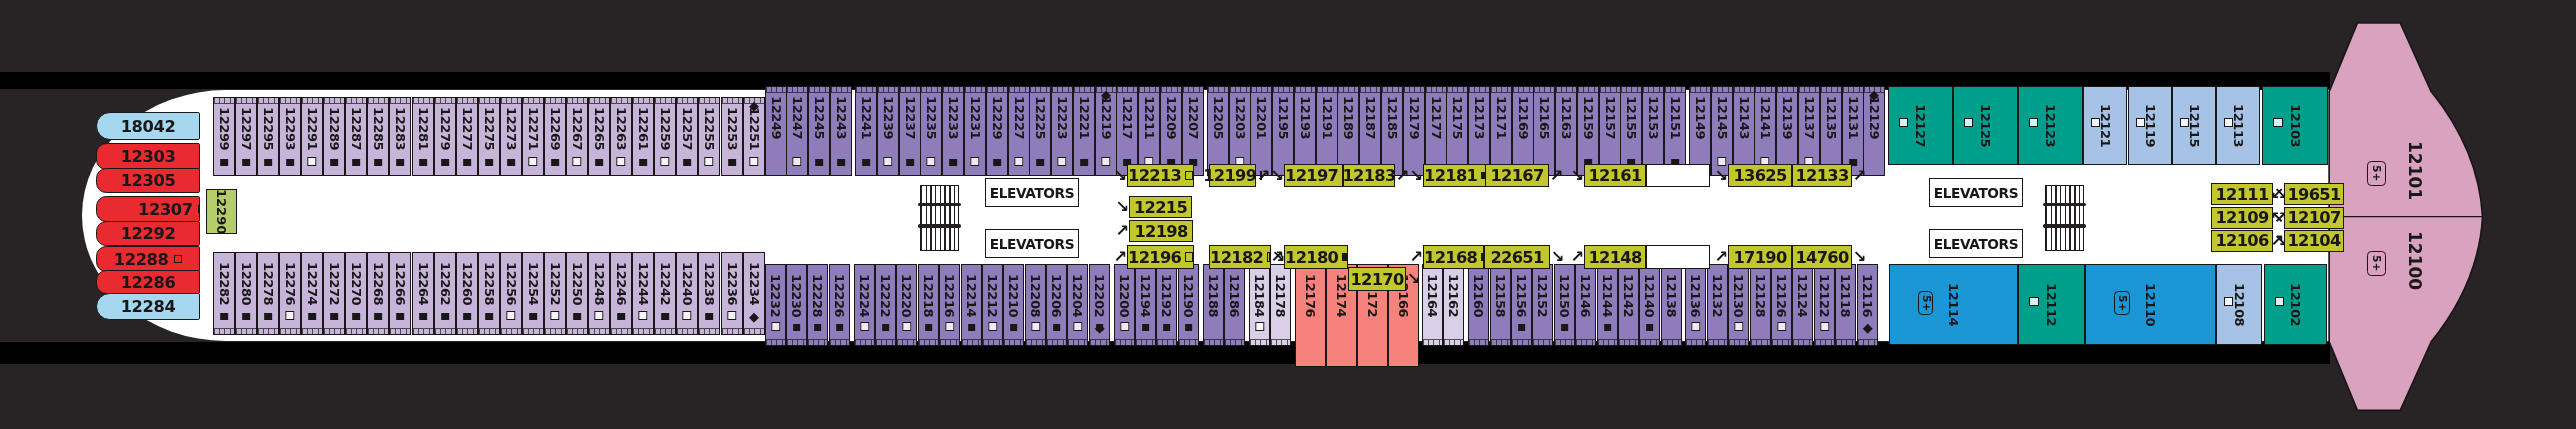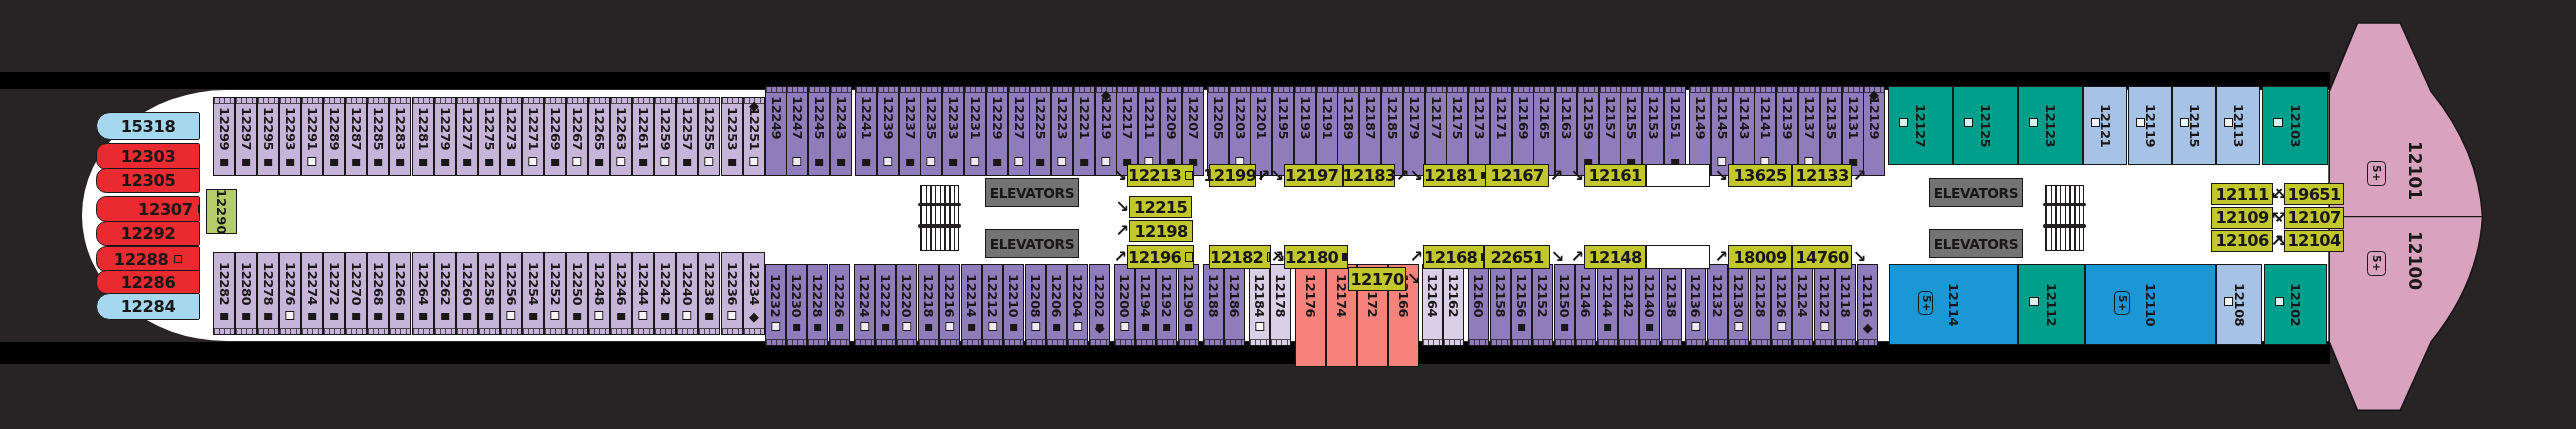--- a/index.html
+++ b/index.html
@@ -34,21 +34,21 @@
   .inner{position:absolute;box-sizing:border-box;border:1.7px solid #1a1718;background:#c3c72e;
          display:flex;align-items:center;justify-content:center;font-weight:bold;font-size:16.3px;
          letter-spacing:-0.7px;color:#1a1718;white-space:nowrap;}
   .inner.blank{background:#fff;}
   .inner .mki{display:inline-block;width:7.7px;height:7.7px;margin-left:3.4px;}
   .inner .mki.f{background:#1a1718;}
   .inner .mki.o{background:transparent;border:1.7px solid #1a1718;box-sizing:border-box;width:9.4px;height:9.4px;}
   .arw{position:absolute;font-size:16.3px;font-weight:bold;color:#1a1718;line-height:1;top:50%;transform:translateY(-52%);}
   .arw.l{left:-14.6px;} .arw.r{right:-14.6px;}
   
-  .elev{position:absolute;width:92px;height:27px;background:#737373;border:1.4px solid #1a1718;
+  .elev{position:absolute;width:92px;height:27px;background:#ffffff;border:1.4px solid #1a1718;
         display:flex;align-items:center;justify-content:center;font-weight:bold;font-size:13.7px;
         letter-spacing:-0.4px;color:#1a1718;}
   .stairs{position:absolute;width:39px;height:66px;box-sizing:border-box;border:1.7px solid #1a1718;background:
       repeating-linear-gradient(90deg,#241f20 0 1.3px,rgba(0,0,0,0) 1.3px 4.7px);}
   .stairs::before,.stairs::after{content:"";position:absolute;left:-3.4px;right:-3.4px;height:3.4px;
       background:#241f20;border-radius:1.7px;}
   .stairs::before{top:26%;} .stairs::after{top:60%;}
   
   .stern-cab{position:absolute;box-sizing:border-box;border:1.3px solid #1a1718;
        display:flex;align-items:center;justify-content:center;font-weight:bold;font-size:16.3px;
@@ -800,21 +800,21 @@
     <div class="inner" style="left: 1484px; top: 245px; width: 66px; height: 24px;">
       <span>22651</span>
       <span class="arw r">↘</span>
     </div>
     <div class="inner" style="left: 1584px; top: 245px; width: 62px; height: 24px;">
       <span>12148</span>
       <span class="arw l">↗</span>
     </div>
     <div class="inner blank" style="left: 1646px; top: 245px; width: 64px; height: 24px;"></div>
     <div class="inner" style="left: 1728px; top: 245px; width: 64px; height: 24px;">
-      <span>18009</span>
+      <span>17190</span>
       <span class="arw l">↗</span>
     </div>
     <div class="inner" style="left: 1792px; top: 245px; width: 60px; height: 24px;">
       <span>14760</span>
       <span class="arw r">↘</span>
     </div>
     <div class="inner" style="left: 2211px; top: 183px; width: 62px; height: 22px;">
       <span>12111</span>
       <span class="arw r">↘</span>
     </div>
@@ -832,21 +832,21 @@
     </div>
     <div class="inner" style="left: 2284px; top: 207px; width: 60px; height: 21.5px;">
       <span>12107</span>
       <span class="arw l">↖</span>
     </div>
     <div class="inner" style="left: 2284px; top: 230px; width: 60px; height: 21.5px;">
       <span>12104</span>
       <span class="arw l">↗</span>
     </div>
     <div class="stern-cab" style="left: 96px; top: 112px; width: 104px; height: 28px; background: rgb(165, 215, 239); border-radius: 19px 2.6px 2.6px 19px;">
-      <span>15318</span>
+      <span>18042</span>
     </div>
     <div class="stern-cab" style="left: 96px; top: 143px; width: 104px; height: 27px; background: rgb(233, 43, 49); border-radius: 10.3px 1.7px 1.7px 10.3px;">
       <span>12303</span>
     </div>
     <div class="stern-cab" style="left: 96px; top: 168px; width: 104px; height: 25px; background: rgb(233, 43, 49); border-radius: 10.3px 1.7px 1.7px 10.3px;">
       <span>12305</span>
     </div>
     <div class="stern-cab" style="left: 96px; top: 196px; width: 104px; height: 26px; background: rgb(233, 43, 49); border-radius: 10.3px 1.7px 1.7px 10.3px; padding-left: 42px;">
       <span>12307</span>
       <span class="mki o" style="display: inline-block; width: 8.6px; height: 8.6px; margin-left: 5.2px; border: 1.7px solid rgb(26, 23, 24); box-sizing: border-box;"></span>

